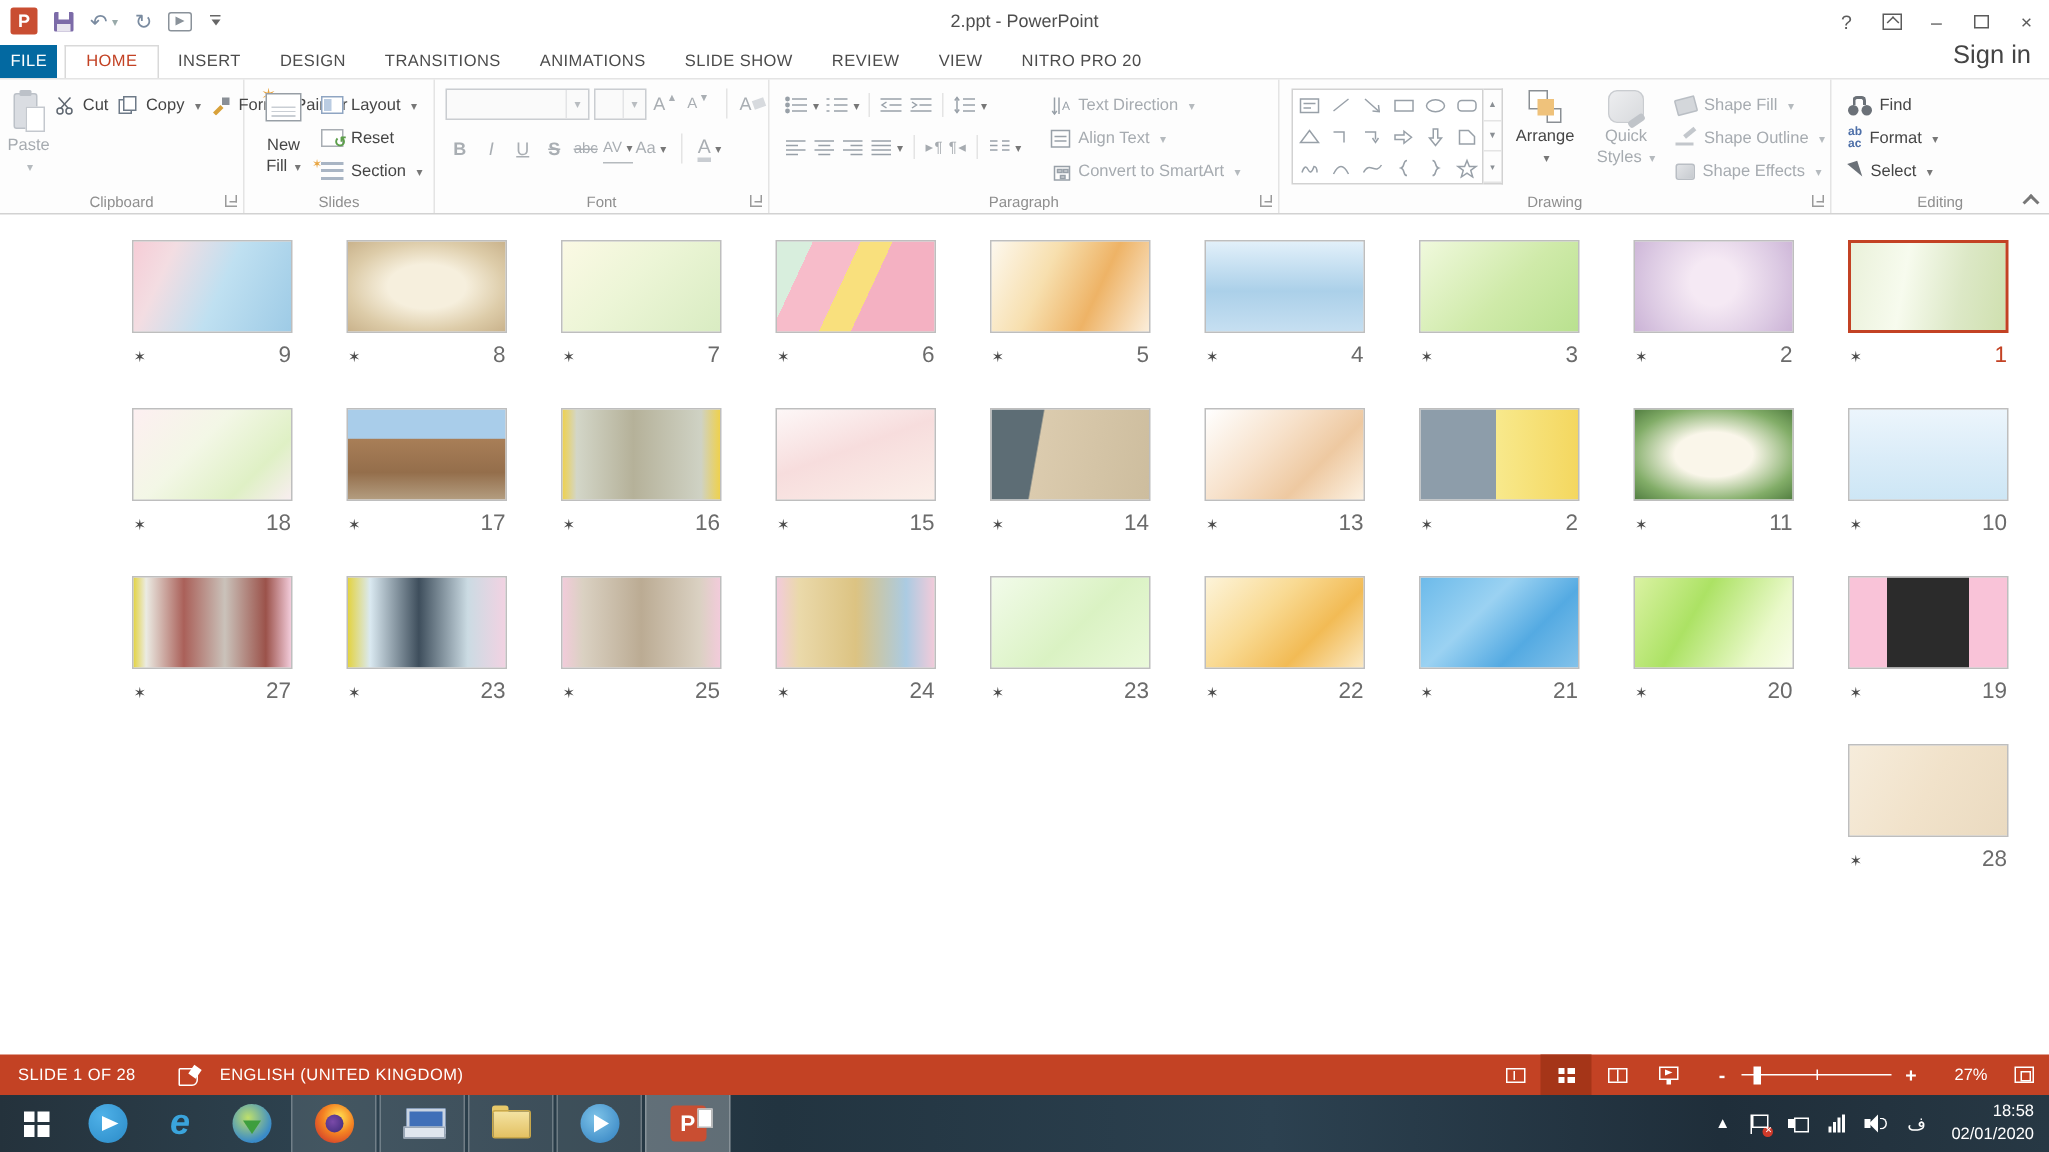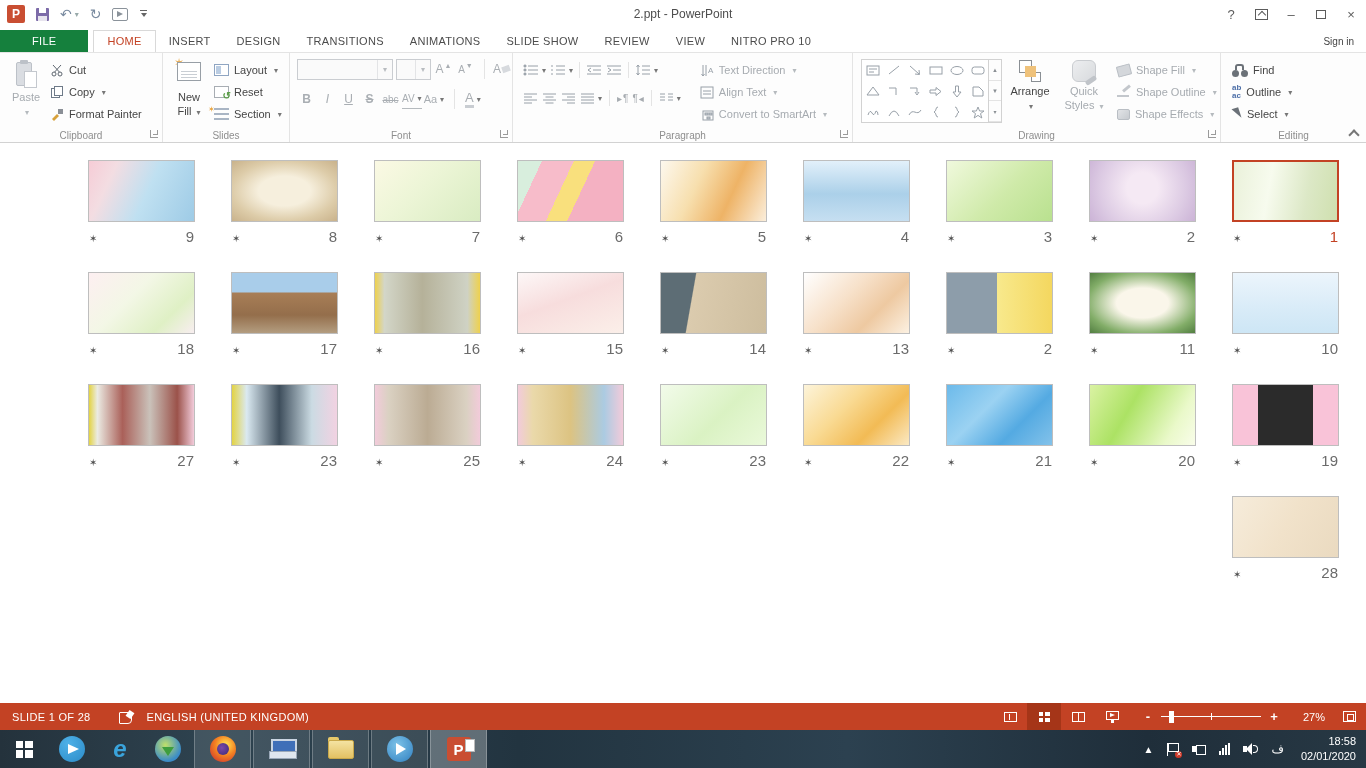--- a/index.html
+++ b/index.html
@@ -24,23 +24,23 @@
   .winctrl{margin-left:auto;display:flex;align-items:center;height:100%}
   .wbtn{width:30px;height:24px;display:flex;align-items:center;justify-content:center;color:#5b5b5b;font-size:13px}
   .ic-ribopt{width:13px;height:11px;border:1px solid #5b5b5b;position:relative}
   .ic-ribopt::after{content:"";position:absolute;left:3px;top:2px;width:5px;height:5px;border-left:1px solid #5b5b5b;border-top:1px solid #5b5b5b;transform:rotate(45deg)}
   .ic-restore{width:10px;height:9px;border:1px solid #5b5b5b;position:relative;background:#fff}
   .ic-restore::before{content:"";position:absolute;top:-4px;left:2px;width:10px;height:9px;border:1px solid #5b5b5b;z-index:-1}
 
   
   #tabrow{position:absolute;top:28px;left:0;right:0;height:24px;background:#fff;display:flex;align-items:flex-end}
   .tab{padding:5px 13px 5px;font-size:11px;color:#4c4c4c;letter-spacing:.3px;white-space:nowrap}
-  .tab.file{background:#15803d;color:#fff;padding:5px 32px;margin-right:5px}
+  .tab.file{background:#0369a1;color:#fff;padding:5px 7px;margin-right:5px}
   .tab.active{color:#C34224;background:#fff;border:1px solid #D9D9D9;border-bottom:1px solid #fff;position:relative;top:1px;padding-top:4px}
-  .signin{margin-left:auto;font-size:10px;color:#444;padding:0 12px 5px 0}
+  .signin{margin-left:auto;font-size:17px;color:#444;padding:0 12px 5px 0}
 
   
   #ribbon{position:absolute;top:52px;left:0;right:0;height:91px;background:#FDFDFD;border-top:1px solid #E4E4E4;border-bottom:1px solid #D2D2D2;display:flex}
   .group{position:relative;height:100%;border-right:1px solid #E4E4E4;padding-top:4px}
   .gtitle{position:absolute;bottom:1px;left:0;right:0;text-align:center;font-size:10px;color:#8E8E8E}
   .launcher{position:absolute;right:4px;bottom:4px;width:8px;height:8px;border-left:1px solid #9a9a9a;border-bottom:1px solid #9a9a9a}
   .launcher::after{content:"";position:absolute;right:0;top:0;width:4px;height:4px;border-right:1px solid #9a9a9a;border-bottom:1px solid #9a9a9a;transform:translate(0px,0px)}
   .bigbtn{display:flex;flex-direction:column;align-items:center;justify-content:flex-start;font-size:11px;color:#454545;text-align:center;line-height:1.25;gap:3px;padding-top:3px}
   .smallbtn{display:flex;align-items:center;gap:5px;font-size:11px;color:#454545;height:22px;padding:0 3px;white-space:nowrap}
   .dis{color:#A6ABB0}
@@ -207,38 +207,38 @@
   <div id="tabs" style="display:flex;align-items:flex-end">
       <div class="tab file">FILE</div>
       <div class="tab active">HOME</div>
       <div class="tab">INSERT</div>
       <div class="tab">DESIGN</div>
       <div class="tab">TRANSITIONS</div>
       <div class="tab">ANIMATIONS</div>
       <div class="tab">SLIDE SHOW</div>
       <div class="tab">REVIEW</div>
       <div class="tab">VIEW</div>
-      <div class="tab">NITRO PRO 10</div>
+      <div class="tab">NITRO PRO 20</div>
     </div>
   <div class="signin">Sign in</div>
 </div>
 
 <div id="ribbon">
 
   <div class="group" style="width:163px">
     <div style="display:flex;padding-left:5px">
       <div class="bigbtn dis" style="width:42px">
         <span class="ic-paste">
             <span class="board"></span>
             <span class="clipTop"></span>
             <span class="page"></span>
           </span>
         <span><span>Paste</span><br><span class="drop">▾</span></span>
       </div>
-      <div style="display:flex;flex-direction:column;padding-top:2px">
+      <div style="display:flex;flex-direction:row;padding-top:2px">
         <div class="smallbtn">
           <svg class="ln" width="14" height="14" style="stroke:#5E6670">
               <circle cx="4" cy="11" r="2"></circle>
               <circle cx="10" cy="11" r="2"></circle>
               <line x1="4.5" y1="9.2" x2="11" y2="2"></line>
               <line x1="9.5" y1="9.2" x2="3" y2="2"></line>
             </svg>
           <span>Cut</span>
         </div>
         <div class="smallbtn">
@@ -583,21 +583,21 @@
   <div class="group" style="width:145px;border-right:0;padding-left:8px">
     <div style="display:flex;flex-direction:column;padding-top:2px">
       <div class="smallbtn">
           <span class="ic-find">
             <i></i>
           </span>
           <span>Find</span>
         </div>
       <div class="smallbtn">
           <span class="ic-replace"><span>ab</span><br><span>ac</span></span>
-          <span>Outline</span>
+          <span>Format</span>
           <span class="drop">▾</span>
         </div>
       <div class="smallbtn">
           <span class="ic-select"></span>
           <span>Select</span>
           <span class="drop">▾</span>
         </div>
     </div>
     <div class="gtitle">Editing</div>
     <span id="collapse-ribbon"></span>

